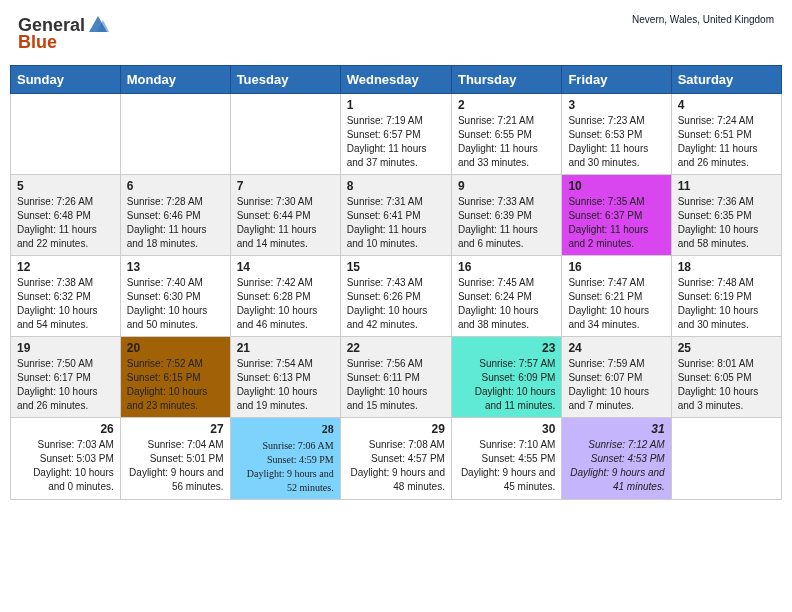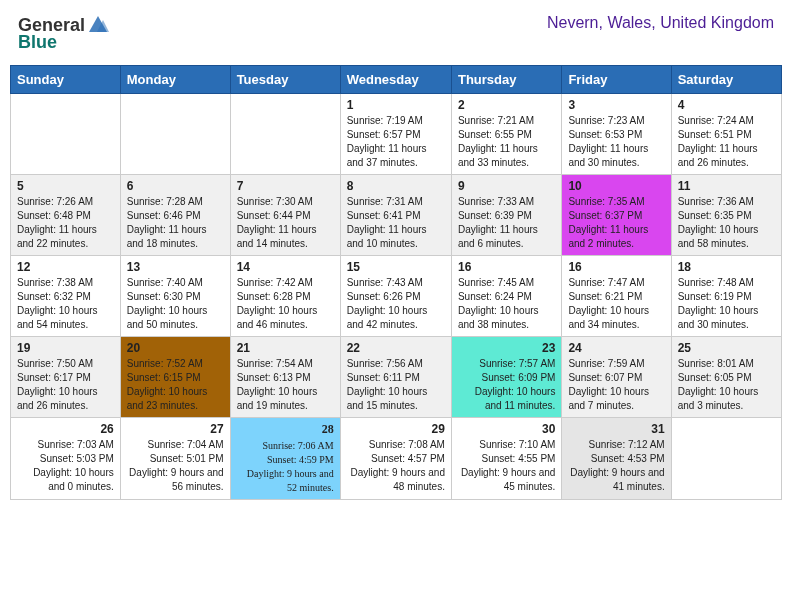--- a/index.html
+++ b/index.html
@@ -22,34 +22,34 @@
       align-items: center;
     }
     .logo-text-general {
       font-size: 18px;
       font-weight: bold;
       color: #333;
     }
     .logo-text-blue {
       font-size: 18px;
       font-weight: bold;
-      color: #0f766e;
+      color: #c2410c;
     }
     .title-block {
       text-align: right;
     }
     .month-title {
       font-size: 32px;
       font-weight: bold;
       color: #1a1a1a;
       line-height: 1.1;
     }
     .location {
-      font-size: 16px;
-      color: #4c1d95;
+      font-size: 10px;
+      color: #0f172a;
     }
     .calendar {
       width: 100%;
       border-collapse: collapse;
       border: 1px solid #ccc;
     }
     .calendar th {
       background-color: #2a6db5;
       color: white;
       text-align: left;
@@ -305,21 +305,21 @@
           <div class="day-info" style="white-space: pre-line;">Sunrise: 7:08 AM
 Sunset: 4:57 PM
 Daylight: 9 hours and 48 minutes.</div>
         </td>
         <td style="background: rgb(255, 255, 255);">
           <div class="day-num">30</div>
           <div class="day-info" style="white-space: pre-line;">Sunrise: 7:10 AM
 Sunset: 4:55 PM
 Daylight: 9 hours and 45 minutes.</div>
         </td>
-        <td style="background: #e5e5e5;">
+        <td style="background: #c4b5fd; font-style: italic;">
           <div class="day-num">31</div>
           <div class="day-info" style="white-space: pre-line;">Sunrise: 7:12 AM
 Sunset: 4:53 PM
 Daylight: 9 hours and 41 minutes.</div>
         </td>
         <td style="background: rgb(255, 255, 255);"></td>
       </tr>
     </tbody>
 </table>
 

